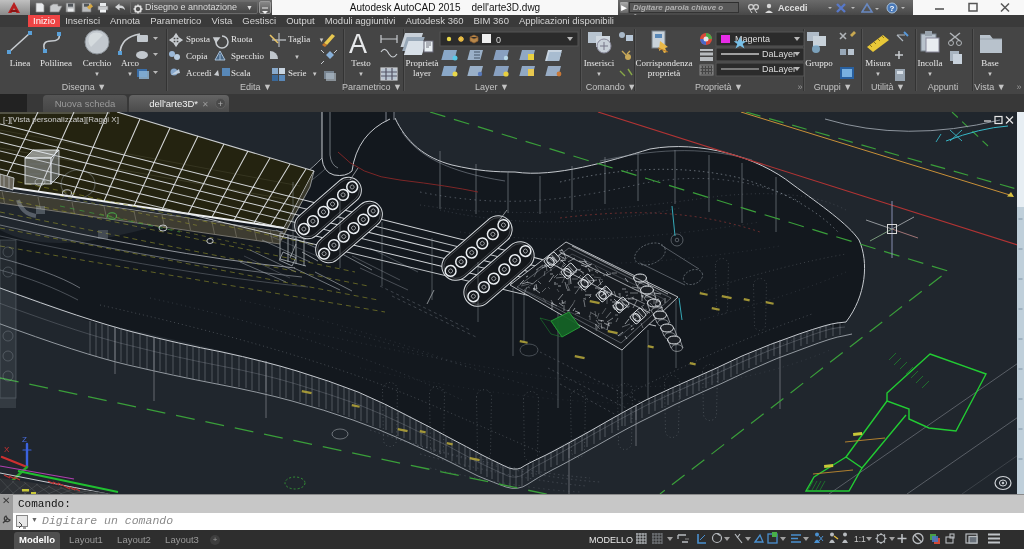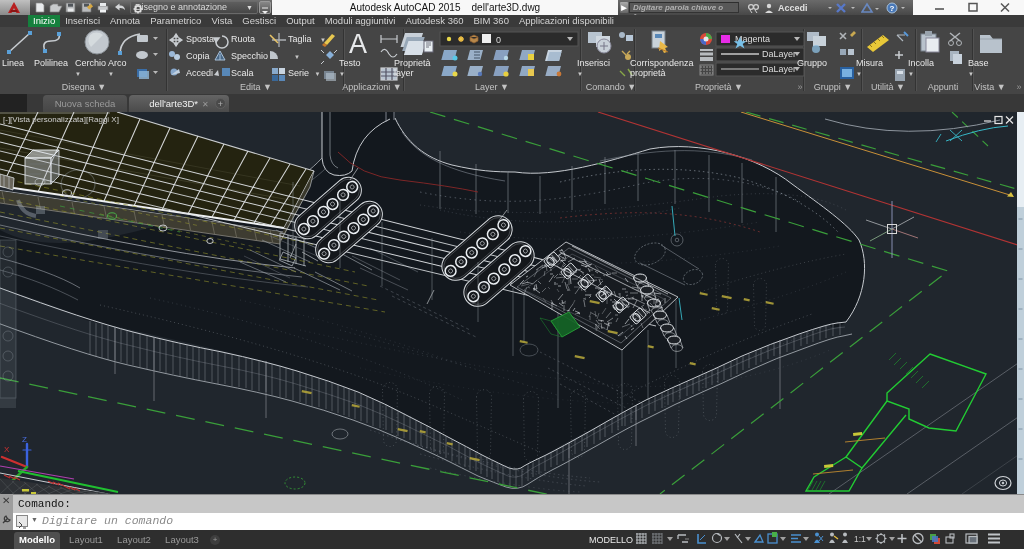--- a/index.html
+++ b/index.html
@@ -1,33 +1,33 @@
 <!DOCTYPE html>
 <html><head><meta charset="utf-8">
 <style>
 html,body{margin:0;padding:0;width:1024px;height:549px;overflow:hidden;background:#222;font-family:"Liberation Sans",sans-serif;}
 *{box-sizing:border-box;}
 #app{position:relative;width:1024px;height:549px;}
 .abs{position:absolute;}
 
 #titlebar{position:absolute;left:0;top:0;width:1024px;height:15px;background:linear-gradient(#707070,#4c4c4c 55%,#404040);}
 #logo{position:absolute;left:0;top:0;width:30px;height:15px;background:linear-gradient(#c0c0c0,#8a8a8a);}
-#wsdrop{position:absolute;left:130px;top:1px;width:128px;height:13px;background:linear-gradient(#5e5e5e,#474747);border:1px solid #6a6a6a;border-radius:2px;color:#dcdcdc;font-size:9px;line-height:11px;padding-left:4px;}
+#wsdrop{position:absolute;left:130px;top:1px;width:128px;height:13px;background:linear-gradient(#5e5e5e,#474747);border:1px solid #6a6a6a;border-radius:2px;color:#dcdcdc;font-size:9px;line-height:11px;padding-left:14px;}
 #titlewhite{position:absolute;left:272px;top:0;width:346px;height:15px;background:#f8f8f8;color:#111;font-size:10px;text-align:center;line-height:15px;}
 #srcharea{position:absolute;left:618px;top:0;width:295px;height:15px;background:linear-gradient(#6a6a6a,#484848);font-weight:bold;}
 #srchbox{position:absolute;left:11px;top:2px;width:110px;height:11px;background:#585858;border:1px solid #333;border-top-color:#2e2e2e;color:#b0b0b0;font-style:italic;font-size:8px;line-height:9px;padding-left:3px;}
 #winbtns{position:absolute;left:913px;top:0;width:111px;height:15px;background:#f8f8f8;}
 
 #ribbontabs{position:absolute;left:0;top:15px;width:1024px;height:12px;background:#3a3a3a;font-size:9.5px;color:#d4d4d4;padding-left:22px;}
 #ribbontabs span{display:inline-block;padding:0 5px;line-height:12px;vertical-align:top;}
-#ribbontabs .act{background:#15803d;color:#fff;}
+#ribbontabs .act{background:#ef4444;color:#fff;}
 
 #ribbon{position:absolute;left:0;top:27px;width:1024px;height:67px;background:#454545;color:#e4e4e4;font-size:9px;}
 .plabel{position:absolute;top:54px;height:13px;line-height:13px;font-size:9px;color:#c4c4c4;text-align:center;}
-.btxt{position:absolute;text-align:left;color:#e8e8e8;font-size:9px;line-height:10px;}
+.btxt{position:absolute;text-align:center;color:#e8e8e8;font-size:9px;line-height:10px;font-family:Liberation Serif, serif;}
 .dn{color:#c8c8c8;font-size:6px;}
 
 #filetabs{position:absolute;left:0;top:94px;width:1024px;height:18px;background:#383838;margin-left:27px;}
 .ftab{position:absolute;top:1px;height:17px;border-radius:4px 4px 0 0;font-size:9.5px;text-align:center;}
 
 #canvas{position:absolute;left:0;top:112px;width:1024px;height:382px;background:#20262d;}
 
 #cmdhead{position:absolute;left:0;top:494px;width:1024px;height:19px;background:#c7c7c7;border-top:1px solid #8a8a8a;}
 #cmdinput{position:absolute;left:0;top:513px;width:1024px;height:17px;background:#ffffff;}
 #cmdstrip{position:absolute;left:0;top:494px;width:13px;height:36px;background:#9d9d9d;}
@@ -362,21 +362,21 @@
 <div class="btxt" style="left:339px;top:31px;width:44px">Testo<br><span class="dn">▼</span></div>
 <div class="btxt" style="left:394px;top:31px;width:56px">Proprietà<br>layer</div>
 <div class="btxt" style="left:577px;top:31px;width:44px">Inserisci<br><span class="dn">▼</span></div>
 <div class="btxt" style="left:630px;top:31px;width:68px">Corrispondenza<br>proprietà</div>
 <div class="btxt" style="left:797px;top:31px;width:44px">Gruppo</div>
 <div class="btxt" style="left:856px;top:31px;width:44px">Misura<br><span class="dn">▼</span></div>
 <div class="btxt" style="left:908px;top:31px;width:44px">Incolla<br><span class="dn">▼</span></div>
 <div class="btxt" style="left:968px;top:31px;width:44px">Base<br><span class="dn">▼</span></div>
 <div class="plabel" style="left:40px;width:88px">Disegna ▼</div>
 <div class="plabel" style="left:212px;width:88px">Edita ▼</div>
-<div class="plabel" style="left:330px;width:84px">Applicazioni ▼</div>
+<div class="plabel" style="left:330px;width:84px">Parametrico ▼</div>
 <div class="plabel" style="left:448px;width:88px">Layer ▼</div>
 <div class="plabel" style="left:567px;width:88px">Comando ▼</div>
 <div class="plabel" style="left:675px;width:88px">Proprietà ▼</div>
 <div class="plabel" style="left:789px;width:88px">Gruppi ▼</div>
 <div class="plabel" style="left:844px;width:88px">Utilità ▼</div>
 <div class="plabel" style="left:899px;width:88px">Appunti</div>
 <div class="plabel" style="left:955px;width:70px">Vista ▼</div>
 <div class="plabel" style="left:795px;width:10px;color:#999">»</div>
 <div class="plabel" style="left:1014px;width:10px;color:#999">»</div>
 </div>

